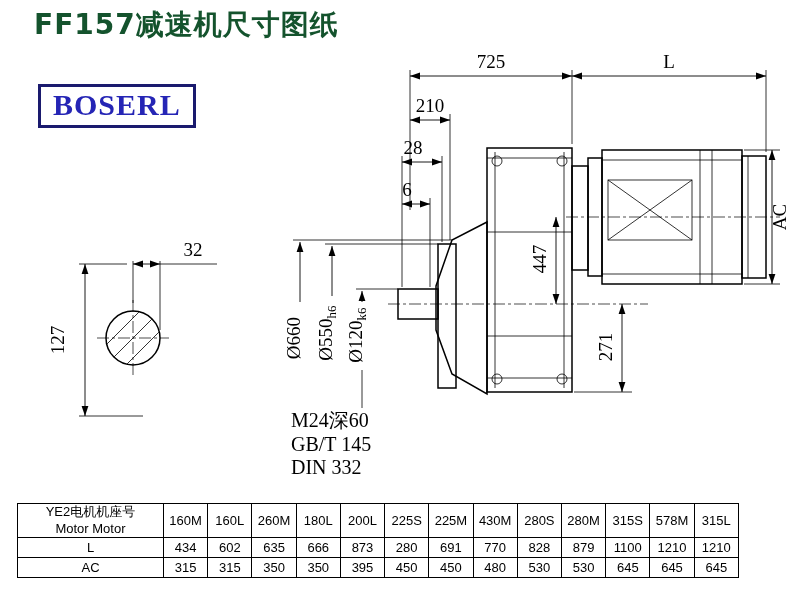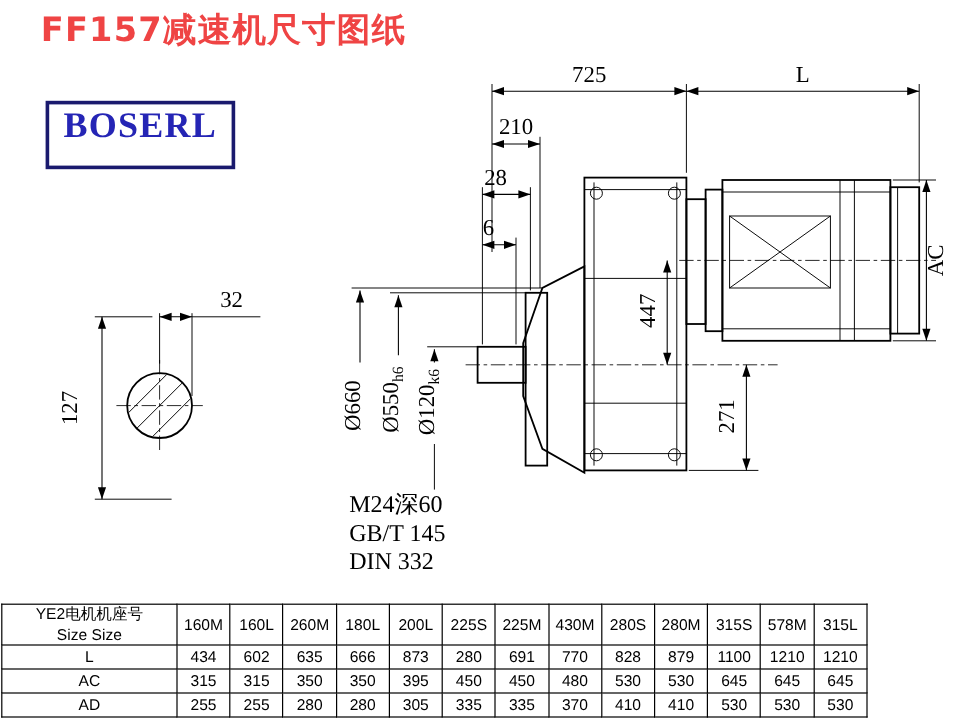--- a/index.html
+++ b/index.html
@@ -2,41 +2,41 @@
 <html><head>
 <meta charset="utf-8">
 <style>
   html,body{margin:0;padding:0;}
   body{
     width:800px;height:600px;position:relative;overflow:hidden;
     background:#ffffff;font-family:"Liberation Sans",sans-serif;color:#000;
   }
   .title{
     position:absolute;left:34px;top:6px;margin:0;
-    font-size:28px;font-weight:900;letter-spacing:1px;color:#ef4444;
+    font-size:28px;font-weight:900;letter-spacing:1px;color:#14532d;
     font-family:"DejaVu Sans",sans-serif;
   }
   .logo{
     position:absolute;left:38px;top:84px;
-    border:3px solid #1a1a6e;background:#fff;padding:1px 12px 16px 12px;
+    border:3px solid #1a1a6e;background:#fff;padding:1px 12px 3px 12px;
   }
   .logo-text{
     font-family:"Liberation Serif",serif;font-weight:bold;
     font-size:30px;color:#2525b5;letter-spacing:1px;
   }
   svg.drawing{position:absolute;left:0;top:0;}
   .outline{fill:none;stroke:#000;stroke-width:1.5;}
   .thin{fill:none;stroke:#000;stroke-width:0.8;}
   .dim{fill:none;stroke:#000;stroke-width:0.9;}
   .cl{fill:none;stroke:#000;stroke-width:0.7;stroke-dasharray:12 3 3 3;}
   .dimtext{font-family:"Liberation Serif",serif;font-size:19px;fill:#000;}
   .spectext{font-family:"Liberation Serif",serif;font-size:20px;fill:#000;}
   .tol{font-size:13px;}
   table.size-table{
-    position:absolute;left:1px;top:503px;width:722px;
+    position:absolute;left:17px;top:503px;width:722px;
     border-collapse:collapse;table-layout:fixed;background:#fff;
   }
   table.size-table th,table.size-table td{
     border:1px solid #000;font-weight:normal;font-size:13px;
     text-align:center;padding:0;height:19px;white-space:nowrap;overflow:hidden;
   }
   table.size-table thead th{height:33px;}
   th.first-col{text-align:left;padding-left:6px;font-size:12px;line-height:1.25;}
 </style>
 </head>
@@ -207,21 +207,21 @@
       <col>
       <col>
       <col>
       <col>
       <col>
     </colgroup>
   <thead>
     <tr>
       <th class="first-col">
         <div>YE2电机机座号</div>
-        <div>Size Size</div>
+        <div>Motor Motor</div>
       </th>
     <th>160M</th>
         <th>160L</th>
         <th>260M</th>
         <th>180L</th>
         <th>200L</th>
         <th>225S</th>
         <th>225M</th>
         <th>430M</th>
         <th>280S</th>
@@ -257,30 +257,14 @@
         <td>395</td>
         <td>450</td>
         <td>450</td>
         <td>480</td>
         <td>530</td>
         <td>530</td>
         <td>645</td>
         <td>645</td>
         <td>645</td>
       </tr>
-      <tr>
-        <th>AD</th>
-        <td>255</td>
-        <td>255</td>
-        <td>280</td>
-        <td>280</td>
-        <td>305</td>
-        <td>335</td>
-        <td>335</td>
-        <td>370</td>
-        <td>410</td>
-        <td>410</td>
-        <td>530</td>
-        <td>530</td>
-        <td>530</td>
-      </tr>
     </tbody>
 </table>
 
 </body></html>

